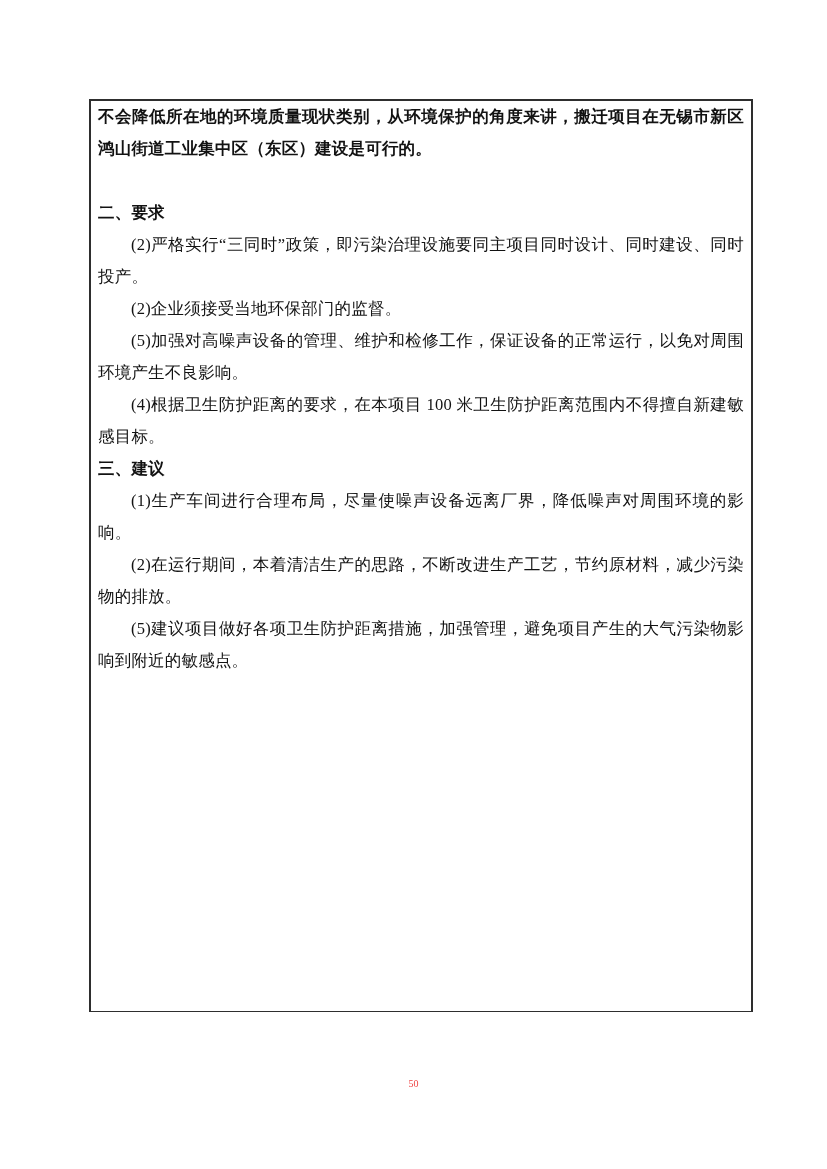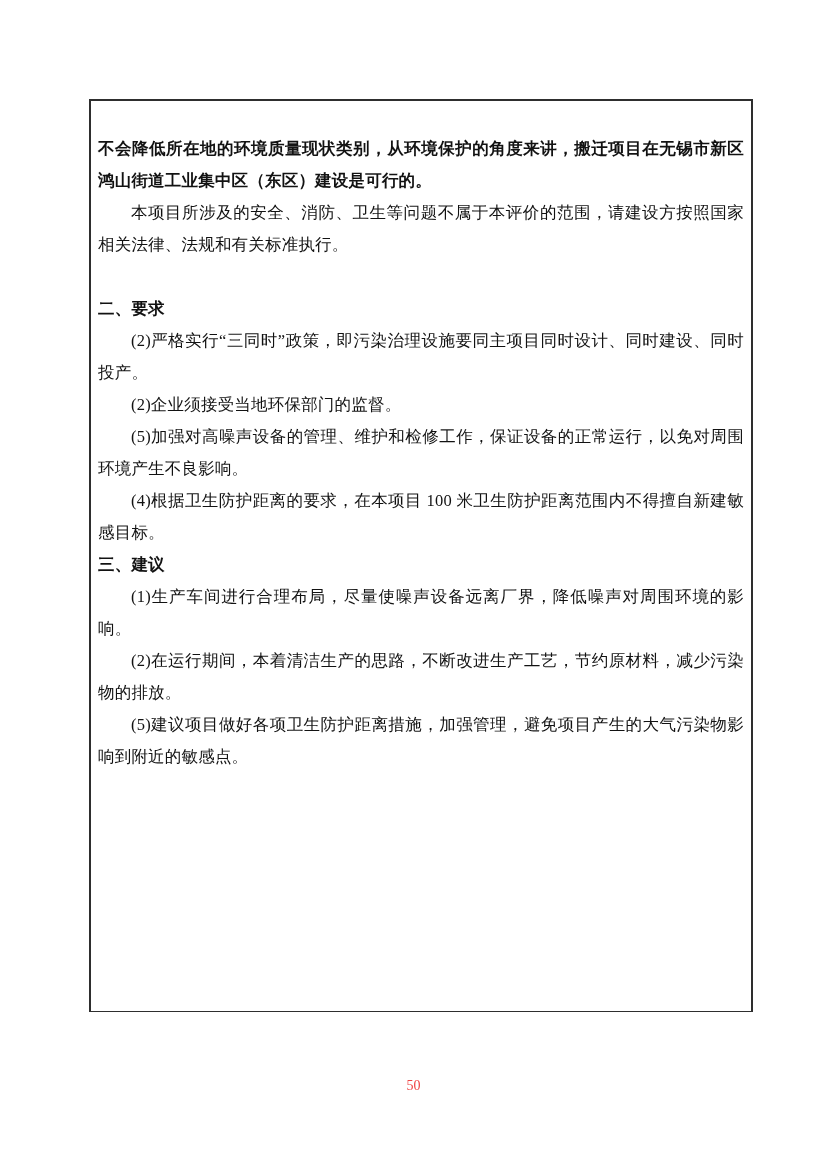--- a/index.html
+++ b/index.html
@@ -40,52 +40,50 @@
     font-size: 16.5px;
     line-height: 32px;
     text-align: justify;
     text-justify: inter-ideograph;
     letter-spacing: 0.2px;
     color: #121212;
   }
   .para.bold-intro {
     font-weight: bold;
     text-indent: 0;
-    margin-top: 32px;
   }
   .para.indented {
     text-indent: 2em;
   }
   .para.section-heading {
     font-weight: bold;
     text-indent: 0;
   }
   .blank-line {
     height: 32px;
   }
   .page-number {
     position: absolute;
     top: 1078px;
     left: 0;
     width: 827px;
     text-align: center;
-    font-size: 14px;
+    font-size: 10px;
     color: #ef4444;
   }
 </style>
 </head>
 <body>
 
 <div class="page">
 
   <div class="content-box">
 
     <p class="para bold-intro">不会降低所在地的环境质量现状类别，从环境保护的角度来讲，搬迁项目在无锡市新区鸿山街道工业集中区（东区）建设是可行的。</p>
 
-    <p class="para indented">本项目所涉及的安全、消防、卫生等问题不属于本评价的范围，请建设方按照国家相关法律、法规和有关标准执行。</p>
 
     <div class="blank-line"></div>
 
     <p class="para section-heading">二、要求</p>
 
     <p class="para indented">(2)严格实行“三同时”政策，即污染治理设施要同主项目同时设计、同时建设、同时投产。</p>
 
     <p class="para indented">(2)企业须接受当地环保部门的监督。</p>
 
     <p class="para indented">(5)加强对高噪声设备的管理、维护和检修工作，保证设备的正常运行，以免对周围环境产生不良影响。</p>

